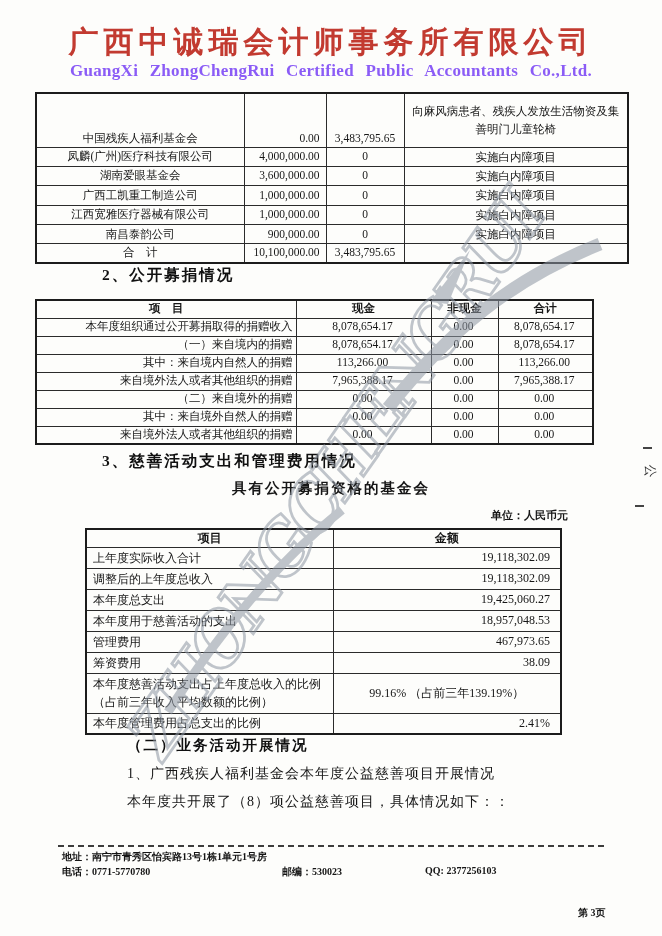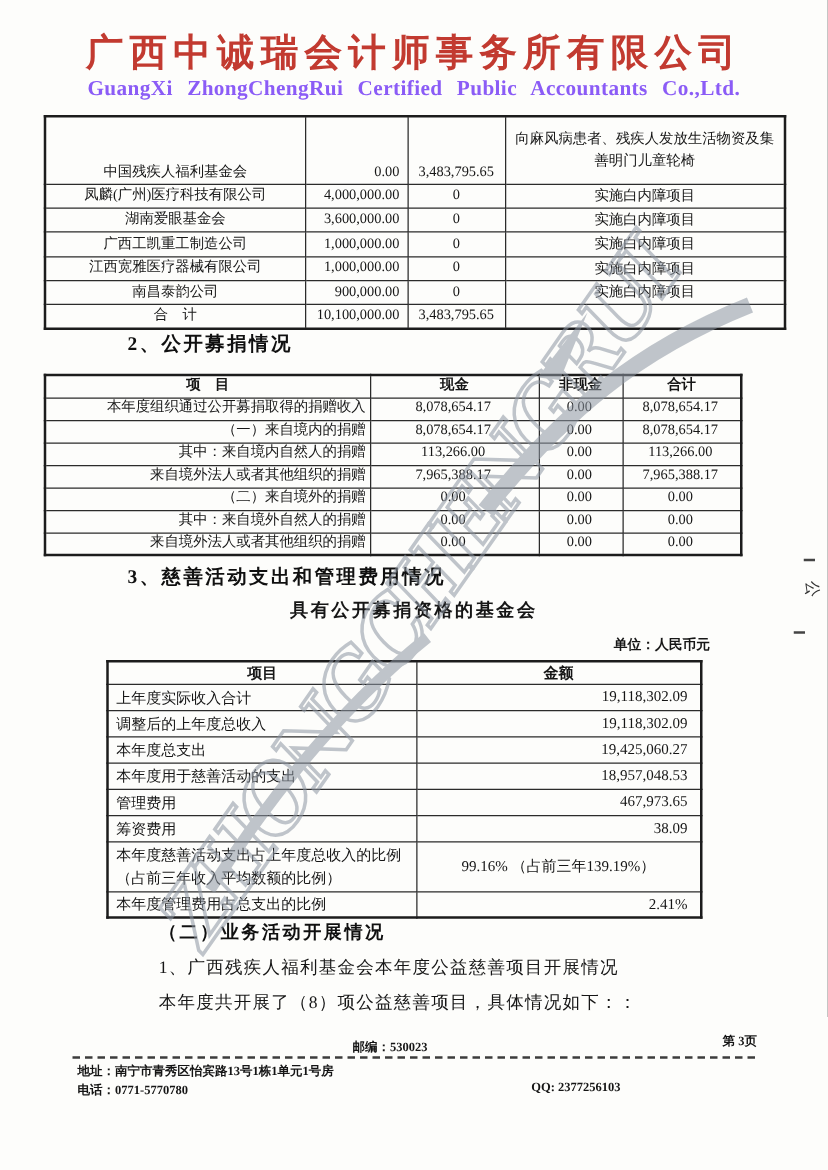--- a/index.html
+++ b/index.html
@@ -42,23 +42,23 @@
   .sec3-h{left:102px;top:451px;font-size:15.5px;}
   .sec3-sub{left:0;right:0;top:479px;text-align:center;font-size:14.5px;font-weight:600;letter-spacing:2px;}
   .unit{left:85px;width:483px;top:508px;text-align:right;font-size:11px;font-weight:600;}
   .sec4-h{left:127px;top:736px;font-size:14.5px;}
   .sec4-p1{left:127px;top:765px;font-size:14px;letter-spacing:1px;}
   .sec4-p2{left:127px;top:793px;font-size:14px;letter-spacing:1px;}
   .foot-rule{left:58px;top:845px;width:546px;border-top:2px dashed #3c3c3c;height:0;}
   .foot{font-size:10px;font-weight:bold;color:#151515;}
   .addr{left:62px;top:850px;}
   .fphone{left:62px;top:865px;}
-  .fpost{left:282px;top:831px;text-align:center;}
+  .fpost{left:282px;top:865px;text-align:center;}
   .fqq{left:425px;top:865px;}
-  .fpage{left:578px;top:826px;}
+  .fpage{left:578px;top:906px;}
   .wm{left:0;top:0;pointer-events:none;}
   .art-dash{right:10px;width:9px;border-top:2px solid #444;height:0;}
   .art-char{right:6px;top:462px;font-size:13px;color:#333;transform:rotate(90deg);}
 </style>
 </head>
 <body>
 
 <div class="page">
 
   <div class="abs title" style="color: rgb(194, 58, 48);">广西中诚瑞会计师事务所有限公司</div>

